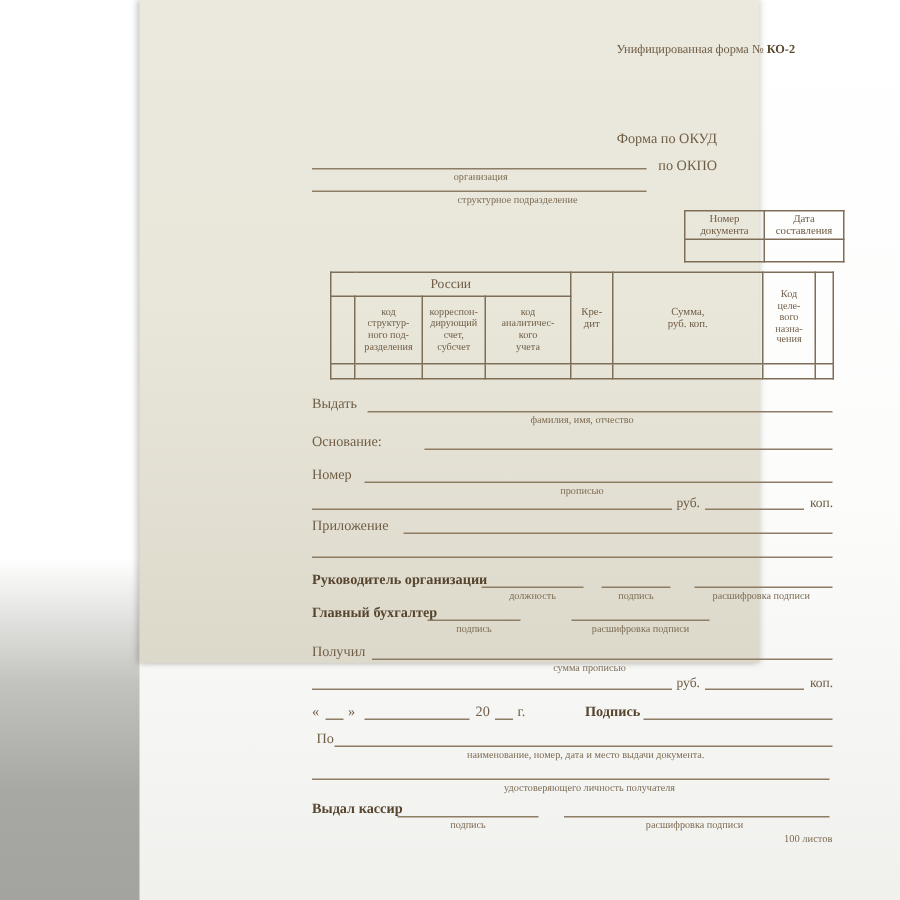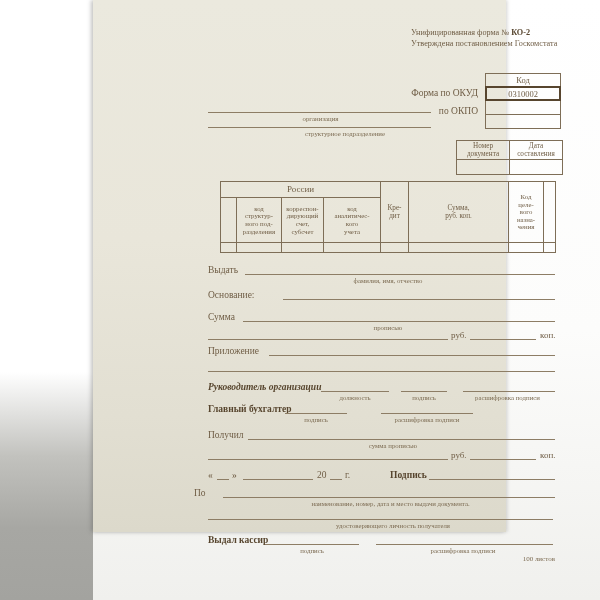--- a/index.html
+++ b/index.html
@@ -8,21 +8,21 @@
     --ink2:#7c6b52;
     --line:#8d7d65;
     --bord:#7e6e57;
   }
   html,body{margin:0;padding:0;}
   body{width:600px;height:600px;font-family:"Liberation Serif", serif;}
   .stage{position:relative;width:600px;height:600px;overflow:hidden;
          background:linear-gradient(180deg,#ffffff 0%,#fcfcfb 55%,#f0f0ed 100%);}
   .shadow-left{position:absolute;left:0;top:0;width:93px;height:600px;
          background:linear-gradient(180deg,#ffffff 0%,#ffffff 62%,#c2c2be 76%,#a7a7a3 88%,#a3a39f 100%);}
-  .paper{position:absolute;left:93px;top:0;width:413px;height:532px;
+  .paper{position:absolute;left:93px;top:0;width:413px;height:442px;
          background:linear-gradient(180deg,#ebe9de 0%,#e9e6da 45%,#e2dfd2 78%,#dcd9cb 100%);
          box-shadow:-2px 0 4px rgba(90,90,85,.35), 2px 0 3px rgba(120,120,115,.18);}
   .lbl{position:absolute;font-size:9.5px;color:var(--ink);white-space:nowrap;line-height:10px;}
   .lbl.b{font-weight:bold;color:var(--inkb);}
   .lbl.sm{font-size:9px;}
   .cap{position:absolute;font-size:6.8px;color:var(--ink2);text-align:center;white-space:nowrap;line-height:8px;}
   .ln{position:absolute;height:0;border-bottom:1px solid var(--line);}
   .approval{position:absolute;left:318px;top:27px;width:170px;font-size:8.2px;line-height:11px;color:var(--ink);}
   .approval .b{font-weight:bold;color:var(--inkb);}
   .codebox{position:absolute;left:392px;top:73px;width:76px;}
@@ -43,29 +43,22 @@
 </head>
 <body>
 
 <div class="stage">
   <div class="shadow-left"></div>
 
   <div class="paper">
 
     <div class="approval">
       <div><span>Унифицированная форма №</span> <span class="b">КО-2</span></div>
-      <div>Утверждена постановлением Госкомстата</div>
     </div>
 
-    <div class="codebox">
-      <div class="row first">Код</div>
-      <div class="row thick">0310002</div>
-      <div class="row tall"></div>
-      <div class="row tall"></div>
-    </div>
     <div class="lbl rt" style="left:267px;top:88px;width:118px;text-align:right;">Форма по ОКУД</div>
     <div class="lbl rt" style="left:267px;top:106px;width:118px;text-align:right;">по ОКПО</div>
 
     <div class="ln" style="left:115px;top:112px;width:223px;"></div>
     <div class="cap" style="left:150px;top:115px;width:155px;">организация</div>
     <div class="ln" style="left:115px;top:127px;width:223px;"></div>
     <div class="cap" style="left:152px;top:130px;width:200px;">структурное подразделение</div>
 
     <table class="grid" style="left:363px;top:140px;width:106px;">
       <colgroup>
@@ -138,34 +131,34 @@
     </tbody>
       </table>
 
     <div class="lbl" style="left:115px;top:265px;">Выдать</div>
     <div class="ln" style="left:152px;top:274px;width:310px;"></div>
     <div class="cap" style="left:225px;top:277px;width:140px;">фамилия, имя, отчество</div>
 
     <div class="lbl" style="left:115px;top:290px;">Основание:</div>
     <div class="ln" style="left:190px;top:299px;width:272px;"></div>
 
-    <div class="lbl" style="left:115px;top:312px;">Сумма</div>
+    <div class="lbl" style="left:115px;top:312px;">Номер</div>
     <div class="ln" style="left:150px;top:321px;width:312px;"></div>
     <div class="cap" style="left:225px;top:324px;width:140px;">прописью</div>
 
     <div class="ln" style="left:115px;top:339px;width:240px;"></div>
     <div class="lbl sm" style="left:358px;top:330px;">руб.</div>
     <div class="ln" style="left:377px;top:339px;width:66px;"></div>
     <div class="lbl sm" style="left:447px;top:330px;">коп.</div>
 
     <div class="lbl" style="left:115px;top:346px;">Приложение</div>
     <div class="ln" style="left:176px;top:355px;width:286px;"></div>
     <div class="ln" style="left:115px;top:371px;width:347px;"></div>
 
-    <div class="lbl b" style="left:115px;top:382px;font-style:italic;">Руководитель организации</div>
+    <div class="lbl b" style="left:115px;top:382px;">Руководитель организации</div>
     <div class="ln" style="left:228px;top:391px;width:68px;"></div>
     <div class="ln" style="left:308px;top:391px;width:46px;"></div>
     <div class="ln" style="left:370px;top:391px;width:92px;"></div>
     <div class="cap" style="left:228px;top:394px;width:68px;">должность</div>
     <div class="cap" style="left:308px;top:394px;width:46px;">подпись</div>
     <div class="cap" style="left:362px;top:394px;width:105px;">расшифровка подписи</div>
 
     <div class="lbl b" style="left:115px;top:404px;text-align:center;">Главный бухгалтер</div>
     <div class="ln" style="left:192px;top:413px;width:62px;"></div>
     <div class="ln" style="left:288px;top:413px;width:92px;"></div>
@@ -184,21 +177,21 @@
     <div class="lbl" style="left:115px;top:470px;">«</div>
     <div class="ln" style="left:124px;top:479px;width:12px;"></div>
     <div class="lbl" style="left:139px;top:470px;">»</div>
     <div class="ln" style="left:150px;top:479px;width:70px;"></div>
     <div class="lbl" style="left:224px;top:470px;font-family:Liberation Serif, serif;">20</div>
     <div class="ln" style="left:237px;top:479px;width:12px;"></div>
     <div class="lbl" style="left:252px;top:470px;">г.</div>
     <div class="lbl b" style="left:297px;top:470px;">Подпись</div>
     <div class="ln" style="left:336px;top:479px;width:126px;"></div>
 
-    <div class="lbl" style="left:101px;top:488px;">По</div>
+    <div class="lbl" style="left:118px;top:488px;">По</div>
     <div class="ln" style="left:130px;top:497px;width:332px;"></div>
     <div class="cap" style="left:205px;top:500px;width:185px;">наименование, номер, дата и место выдачи документа.</div>
 
     <div class="ln" style="left:115px;top:519px;width:345px;"></div>
     <div class="cap" style="left:225px;top:522px;width:150px;">удостоверяющего личность получателя</div>
 
     <div class="lbl b" style="left:115px;top:535px;">Выдал кассир</div>
     <div class="ln" style="left:172px;top:544px;width:94px;"></div>
     <div class="ln" style="left:283px;top:544px;width:177px;"></div>
     <div class="cap" style="left:172px;top:547px;width:94px;">подпись</div>

